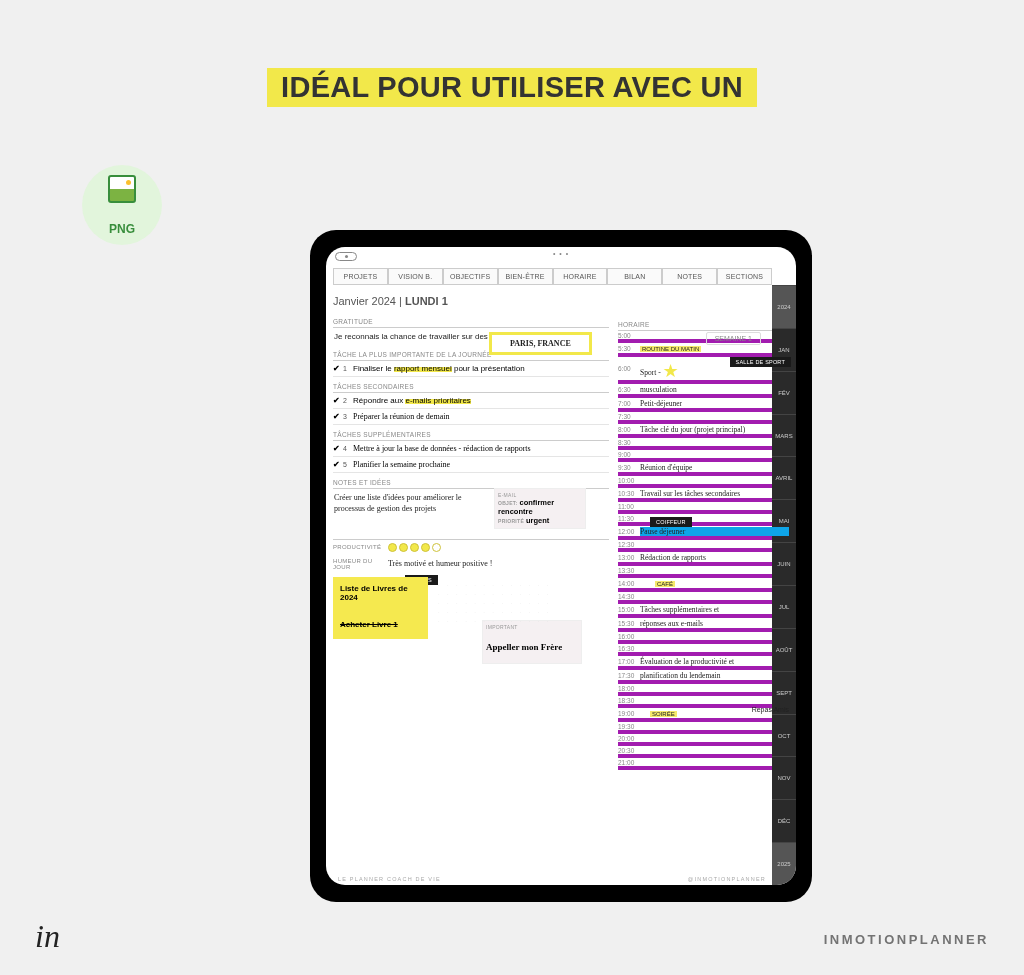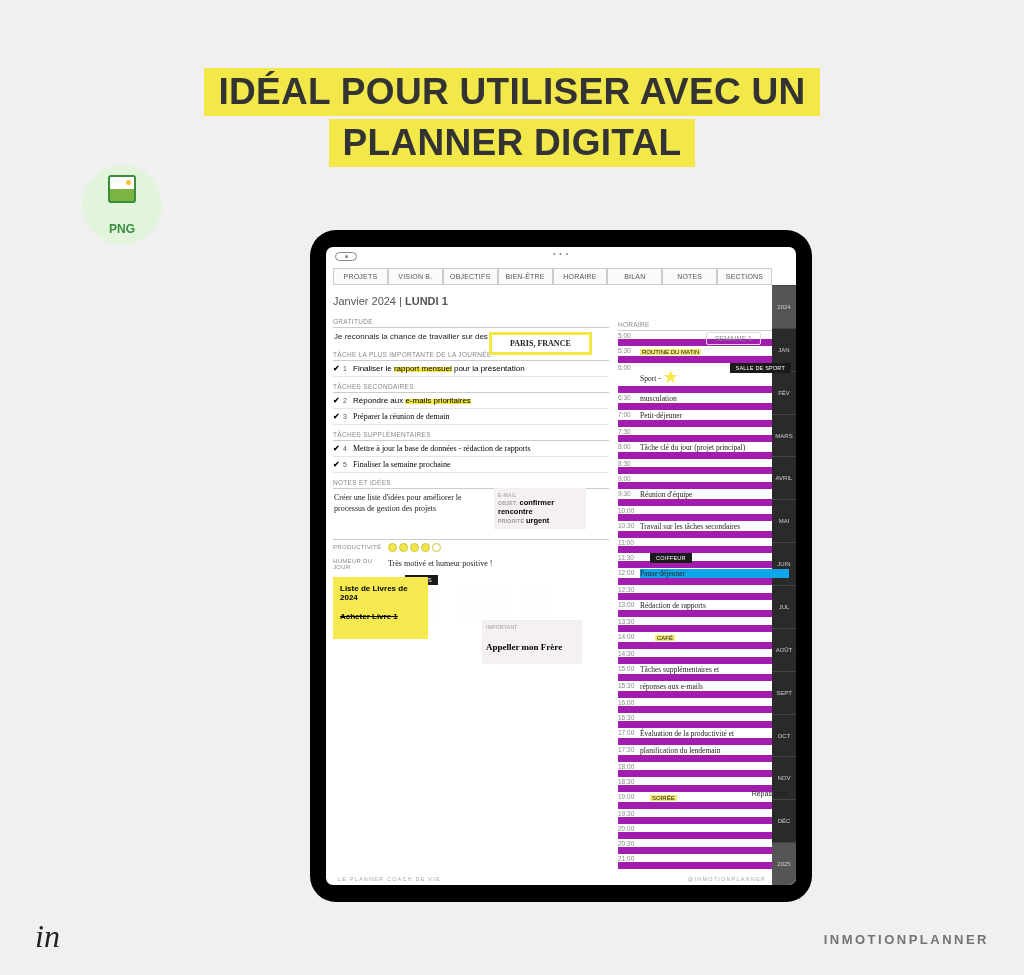--- a/index.html
+++ b/index.html
@@ -1,24 +1,24 @@
 <!DOCTYPE html>
 <html><head>
 <meta charset="utf-8">
 <style>
 *{margin:0;padding:0;box-sizing:border-box;font-family:-apple-system,BlinkMacSystemFont,"Segoe UI",Helvetica,Arial,sans-serif}
 body{background:#f0f0f0;width:1024px;height:975px;position:relative;overflow:hidden}
 .headline{text-align:center;padding-top:68px}
-.headline span{background:#f2e84a;padding:3px 14px;font-size:37px;font-weight:700;color:#333;letter-spacing:.3px;display:inline-block;margin-bottom:3px}
+.headline span{background:#f2e84a;padding:3px 14px;font-size:29px;font-weight:700;color:#333;letter-spacing:.3px;display:inline-block;margin-bottom:3px}
 .png-badge{position:absolute;top:165px;left:82px;width:80px;height:80px;background:#e2f5dc;border-radius:50%;display:flex;flex-direction:column;align-items:center;justify-content:center}
 .png-badge .ico{width:28px;height:28px;border:2px solid #388e3c;border-radius:3px;position:relative;background:linear-gradient(to bottom,#fff 50%,#7cb342 50%)}
 .png-badge .ico::before{content:"";position:absolute;top:3px;right:3px;width:5px;height:5px;background:#fbc02d;border-radius:50%}
 .png-badge .lbl{font-size:12px;font-weight:700;color:#388e3c;margin-top:19px}
 .tablet{position:absolute;top:230px;left:310px;width:502px;height:672px;background:#000;border-radius:26px;padding:17px 16px}
-.screen{width:100%;height:100%;background:#fff;border-radius:7px;position:relative;overflow:hidden;display:flex;flex-direction:column}
+.screen{width:100%;height:100%;background:#fff;border-radius:19px;position:relative;overflow:hidden;display:flex;flex-direction:column}
 .dots{text-align:center;font-size:7px;color:#888;letter-spacing:1px;padding-top:3px}
 .eye{position:absolute;top:5px;left:9px;width:22px;height:9px;border:1px solid #888;border-radius:5px;display:flex;align-items:center;justify-content:center}
 .eye::after{content:"";width:3px;height:3px;background:#888;border-radius:50%}
 .tabs{display:flex;margin:11px 24px 0 7px;gap:0}
 .tab{flex:1;font-size:7px;text-align:center;padding:4px 0;border:1px solid #ccc;color:#555;letter-spacing:.2px;background:#fafafa}
 .page{flex:1;display:flex;position:relative;padding:0 7px}
 .left{flex:1.05;padding-right:6px}
 .right{width:174px;padding-left:3px}
 .sidebar{position:absolute;right:0;top:0;bottom:0;width:24px;display:flex;flex-direction:column}
 .side-tab{flex:1;background:#2a2a2a;color:#ccc;font-size:6px;display:flex;align-items:center;justify-content:center;border-top:1px solid #444}
@@ -37,36 +37,35 @@
 .note-card .lbl{font-size:5px;color:#999;letter-spacing:.3px}
 .note-card .hw2{font-family:"Comic Sans MS",cursive;font-size:7.5px;color:#000;font-weight:600}
 .rating{display:flex;align-items:center;padding:3px 0}
 .rating .lbl{font-size:6px;color:#888;width:55px;letter-spacing:.3px}
 .circ{width:9px;height:9px;border:1px solid #cec23b;border-radius:50%;margin-right:2px}
 .circ.f{background:#f2e84a}
 .sticky{background:#f5e94f;padding:7px;font-family:"Comic Sans MS",cursive;font-size:8px;color:#000;font-weight:600;width:95px;height:62px;position:relative;margin-top:4px}
 .black-chip{position:absolute;background:#1a1a1a;color:#fff;font-size:5.5px;padding:2px 6px;letter-spacing:.2px}
 .week{position:absolute;top:47px;right:35px;font-size:7px;color:#888;border:1px solid #ddd;padding:2px 8px;border-radius:2px}
 .sched{font-size:6.5px}
-.srow{display:flex;align-items:flex-start;border-bottom:7px solid #a21caf;min-height:11px;padding:0.5px 0}
+.srow{display:flex;align-items:center;border-bottom:4px solid #a21caf;min-height:11px;padding:0.5px 0}
 .srow .tm{width:22px;color:#888;font-size:6.5px}
 .srow .ev{flex:1;font-family:"Segoe Script","Comic Sans MS",cursive;font-size:7.5px;color:#222;position:relative}
 .foot{position:absolute;bottom:3px;left:12px;right:30px;display:flex;justify-content:space-between;font-size:5.5px;color:#aaa;letter-spacing:1.2px}
 .in-logo{position:absolute;bottom:20px;left:35px;font-family:"Brush Script MT",cursive;font-size:32px;color:#222;font-style:italic}
 .in-text{position:absolute;bottom:28px;right:35px;font-size:13px;color:#737373;letter-spacing:2.5px;font-weight:600}
 .star{position:absolute;color:#f2e84a;font-size:18px}
 .dots-row{font-size:5px;color:#ddd;letter-spacing:3px;line-height:1.8}
 .hl-box{background:#f5e96b;padding:0 2px;font-size:6px;display:inline-block}
 </style>
 </head>
 <body>
 
 <div class="headline">
   <span>IDÉAL POUR UTILISER AVEC UN</span><br>
-  <span>PLANNER DIGITAL</span>
 </div>
 
 <div class="png-badge">
   <div class="ico"></div>
   <div class="lbl">PNG</div>
 </div>
 
 <div class="tablet">
   <div class="screen">
     <div class="eye"></div>
@@ -135,21 +134,21 @@
 
         <div class="sect">TÂCHES SUPPLÉMENTAIRES</div>
         <div class="task">
             <span class="chk">✔</span>
             <span class="n">4</span>
             <span class="t">Mettre à jour la base de données - rédaction de rapports</span>
           </div>
         <div class="task">
             <span class="chk">✔</span>
             <span class="n">5</span>
-            <span class="t">Finaliser la semaine prochaine</span>
+            <span class="t">Planifier la semaine prochaine</span>
           </div>
 
         <div class="sect">NOTES ET IDÉES</div>
         <div class="hw" style="width:140px">Créer une liste d'idées pour améliorer le processus de gestion des projets</div>
         <div class="note-card" style="top:335px;left:156px;width:100px;height:44px">
           <div class="lbl">IMPORTANT</div>
           <div class="hw2" style="font-size:9px;margin-top:12px">Appeller mon Frère</div>
         </div>
         <div style="height:22px;border-bottom:1px solid #ccc"></div>
 
@@ -163,21 +162,21 @@
           </div>
         <div class="rating">
             <span class="lbl">HUMEUR DU JOUR</span>
             <span class="hw" style="padding:0">Très motivé et humeur positive !</span>
           </div>
 
         <div style="position:relative">
           <div class="black-chip" style="top:-2px;left:72px">LIVRES</div>
           <div class="sticky">
             <div>Liste de Livres de 2024</div>
-            <div style="text-decoration:line-through;margin-top:10px">Acheter Livre 1</div>
+            <div style="text-decoration:line-through;margin-top:18px">Acheter Livre 1</div>
           </div>
           <div style="position:absolute;top:4px;left:105px">
             <div class="dots-row">· · · · · · · · · · · · ·</div>
               <div class="dots-row">· · · · · · · · · · · · ·</div>
               <div class="dots-row">· · · · · · · · · · · · ·</div>
               <div class="dots-row">· · · · · · · · · · · · ·</div>
               <div class="dots-row">· · · · · · · · · · · · ·</div>
           </div>
         </div>
       </div>

